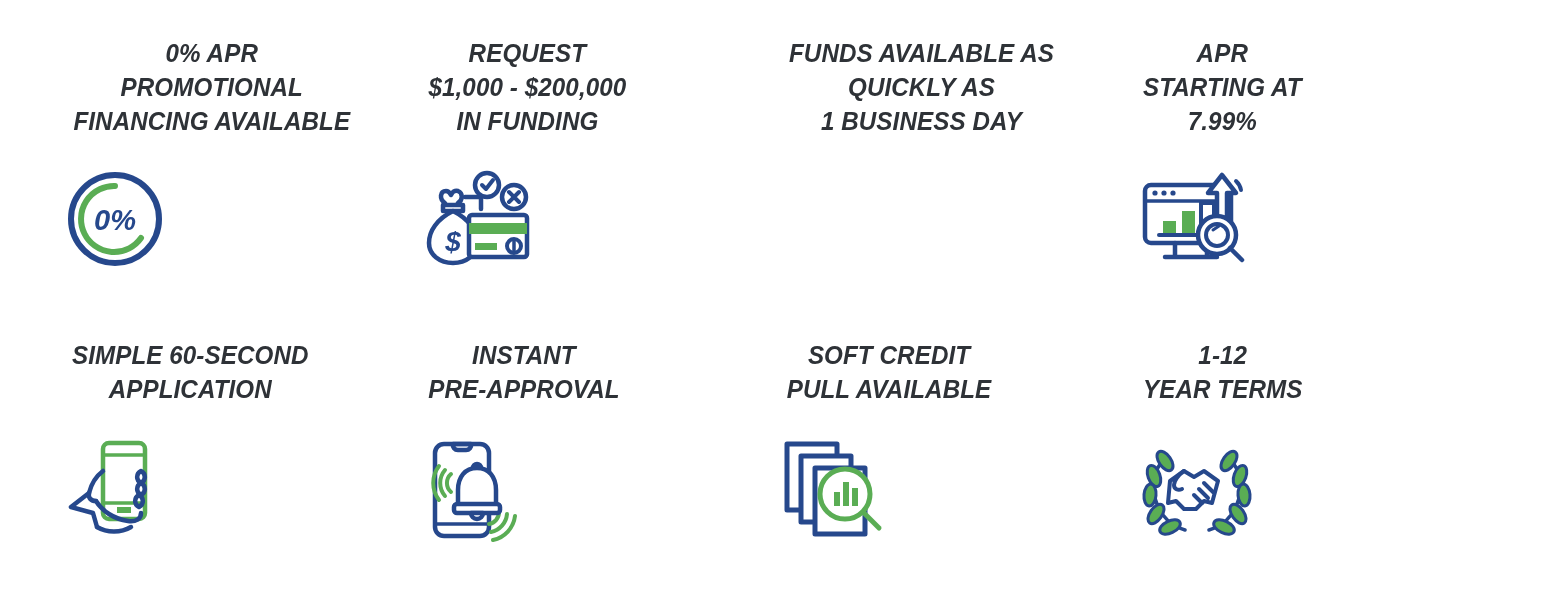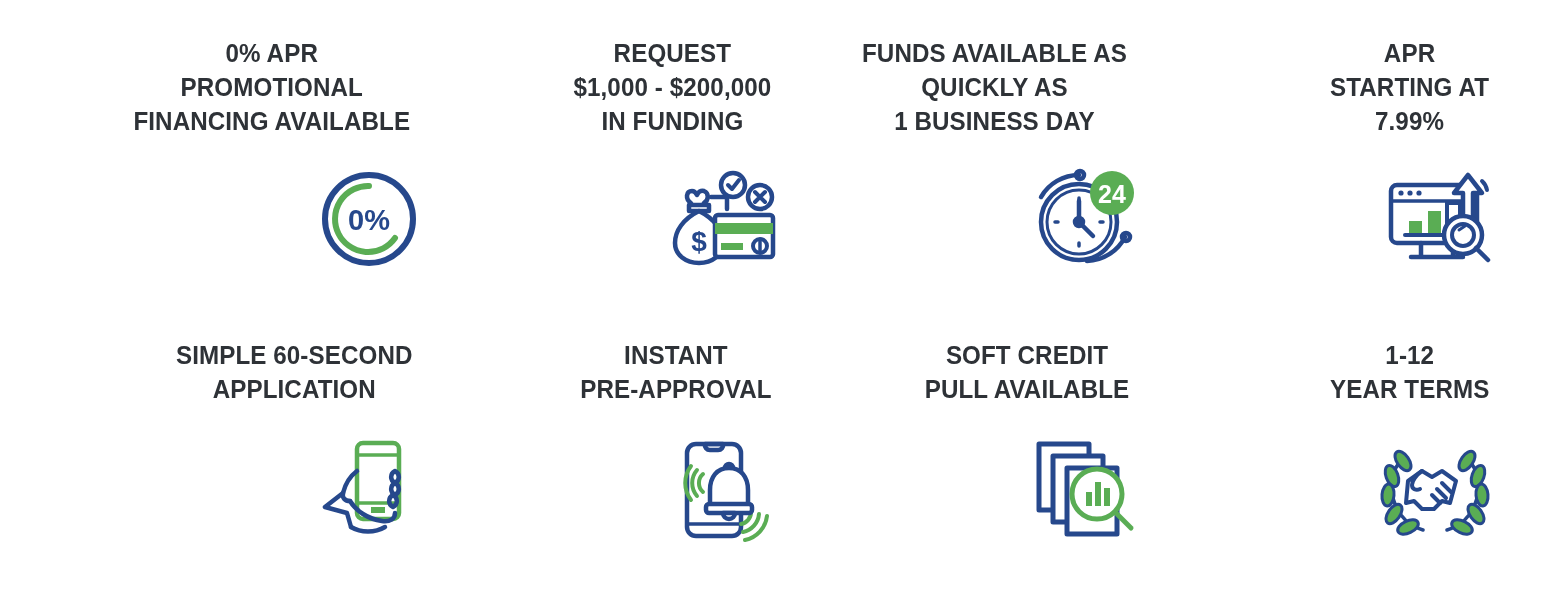--- a/index.html
+++ b/index.html
@@ -18,21 +18,22 @@
     grid-template-columns: repeat(4, 1fr);
     grid-template-rows: 302px 308px;
     width: 1432px;
     margin: 0 auto;
     padding-top: 36px;
     box-sizing: border-box;
   }
   .benefit-card {
     display: flex;
     flex-direction: column;
-    align-items: flex-end;
+    align-items: flex-start;
+    font-style: italic;
   }
   .benefit-text {
     text-align: center;
     color: #2e3237;
     font-weight: 700;
     font-size: 26px;
     line-height: 34px;
     letter-spacing: 0.1px;
     text-transform: uppercase;
     transform: scaleX(0.93);
@@ -99,37 +100,20 @@
       </svg>
     </div>
   </div>
 
   <div class="benefit-card">
     <div class="benefit-text">
       <span class="line">FUNDS AVAILABLE AS</span>
       <span class="line">QUICKLY AS</span>
       <span class="line">1 BUSINESS DAY</span>
     </div>
-    <div class="benefit-icon">
-      <svg width="108" height="104" viewBox="0 0 108 104">
-        <g fill="none" stroke="#26488c" stroke-width="4.5" stroke-linecap="round">
-          <path d="M12 30 A44 44 0 0 1 50 8"></path>
-          <circle cx="51" cy="8" r="4"></circle>
-          <path d="M96 70 A44 44 0 0 1 58 94"></path>
-          <circle cx="97" cy="70" r="4"></circle>
-          <circle cx="50" cy="55" r="38"></circle>
-          <circle cx="50" cy="55" r="32" stroke-width="3"></circle>
-          <path d="M50 31 v3 M74 55 h-3 M50 79 v-3 M26 55 h3" stroke-width="3.5"></path>
-          <path d="M50 34 v21 l14 14" stroke-width="4.5" stroke-linejoin="round"></path>
-          <circle cx="50" cy="55" r="4" fill="#26488c"></circle>
-        </g>
-        <circle cx="83" cy="26" r="22" fill="#5aad54"></circle>
-        <text x="83" y="36" text-anchor="middle" font-family="'Liberation Sans', sans-serif" font-size="25" font-weight="700" fill="#ffffff">24</text>
-      </svg>
-    </div>
   </div>
 
   <div class="benefit-card">
     <div class="benefit-text">
       <span class="line">APR</span>
       <span class="line">STARTING AT</span>
       <span class="line">7.99%</span>
     </div>
     <div class="benefit-icon">
       <svg width="112" height="104" viewBox="0 0 112 104">

